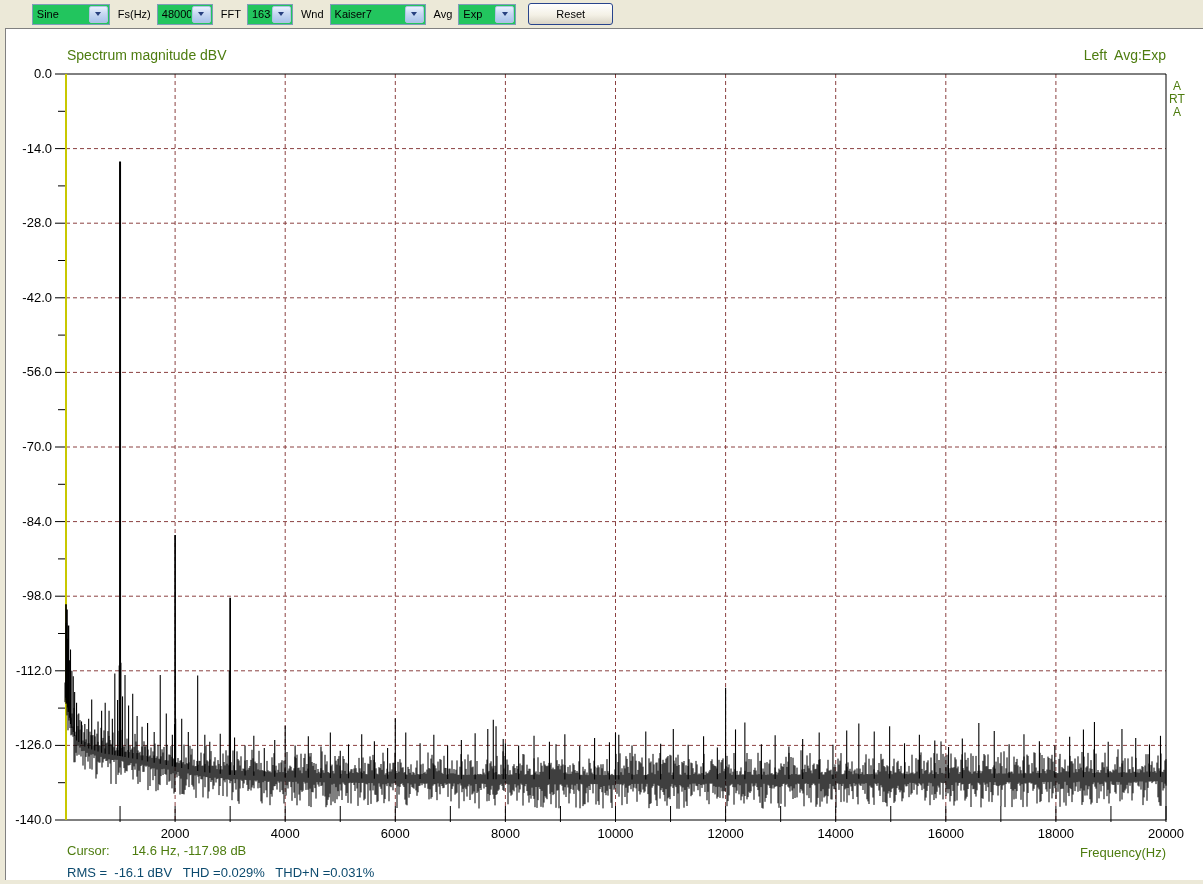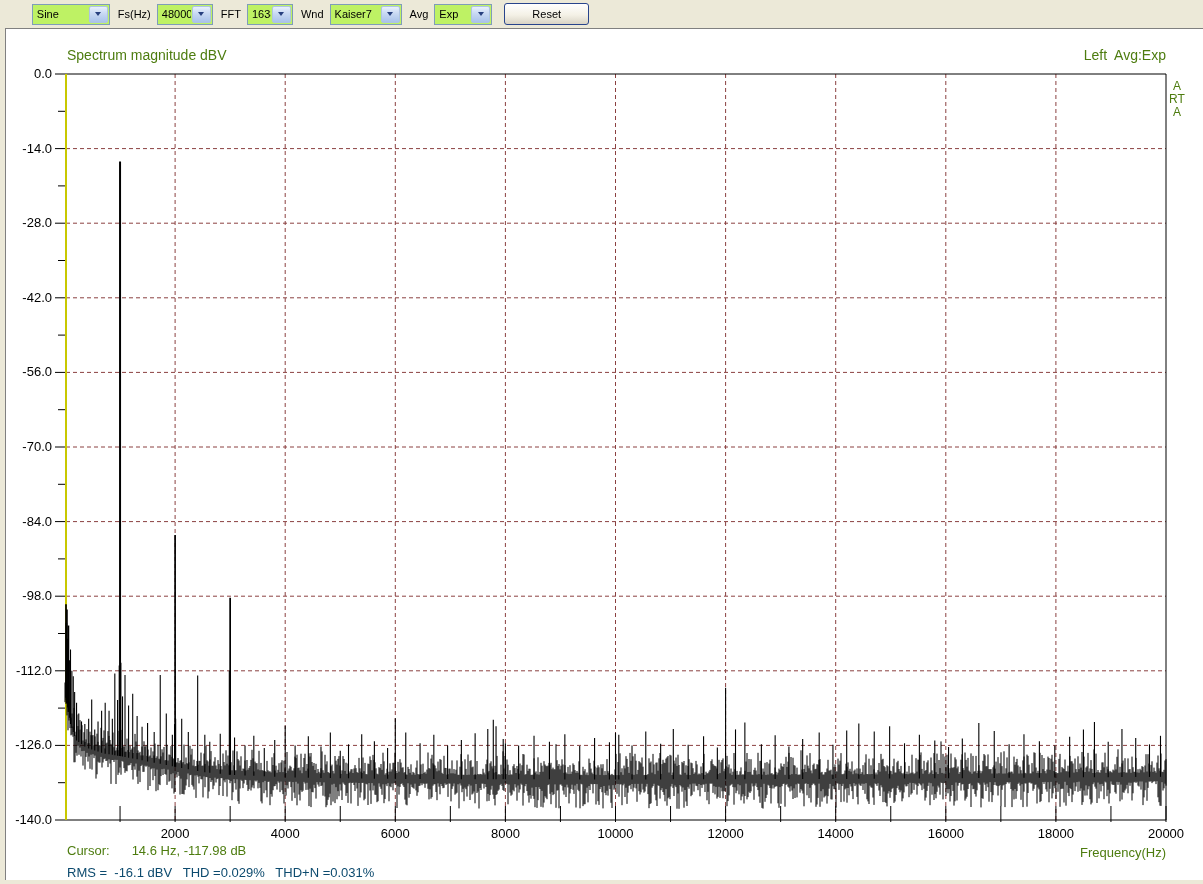--- a/index.html
+++ b/index.html
@@ -12,21 +12,21 @@
   
   .toolbar{
     position:absolute;left:0;top:0;width:100%;height:28px;
     display:flex;align-items:center;padding-left:5px;box-sizing:border-box;
     background:#ece9d8;font-size:11px;color:#000;
   }
   .tb-label{margin:0 6px 0 8px;white-space:nowrap;}
   .tb-label:first-child{margin-left:0;margin-top:44px;}
   .combo{
     display:flex;align-items:stretch;height:21px;box-sizing:border-box;
-    border:1px solid #7f9db9;background:#bef264;
+    border:1px solid #7f9db9;background:#22c55e;
   }
   .combo-value{flex:1;padding:3px 2px 0 4px;overflow:hidden;white-space:nowrap;}
   .combo-btn{
     width:17px;margin:1px;display:flex;align-items:center;justify-content:center;
     background:linear-gradient(#e9f1fd,#c7d8f2 45%,#a9c3ea);
     border:1px solid #aec4e2;border-radius:2px;
   }
   .combo-arrow{
     width:0;height:0;border-left:3px solid transparent;border-right:3px solid transparent;
     border-top:4px solid #27407f;
@@ -75,21 +75,21 @@
 
   <span class="tb-label">FFT</span>
   <div class="combo" style="width:46px">
     <span class="combo-value">16384</span>
     <span class="combo-btn">
         <span class="combo-arrow"></span>
       </span>
   </div>
 
   <span class="tb-label">Wnd</span>
-  <div class="combo" style="width:72px">
+  <div class="combo" style="width:96px">
     <span class="combo-value">Kaiser7</span>
     <span class="combo-btn">
         <span class="combo-arrow"></span>
       </span>
   </div>
 
   <span class="tb-label">Avg</span>
   <div class="combo" style="width:58px">
     <span class="combo-value">Exp</span>
     <span class="combo-btn">

